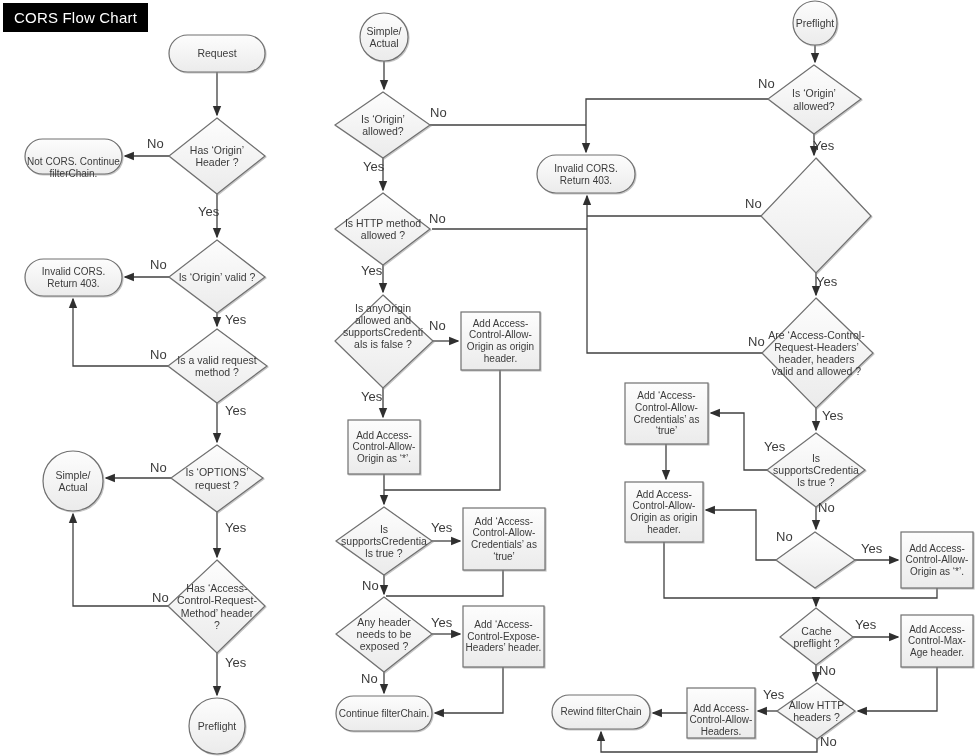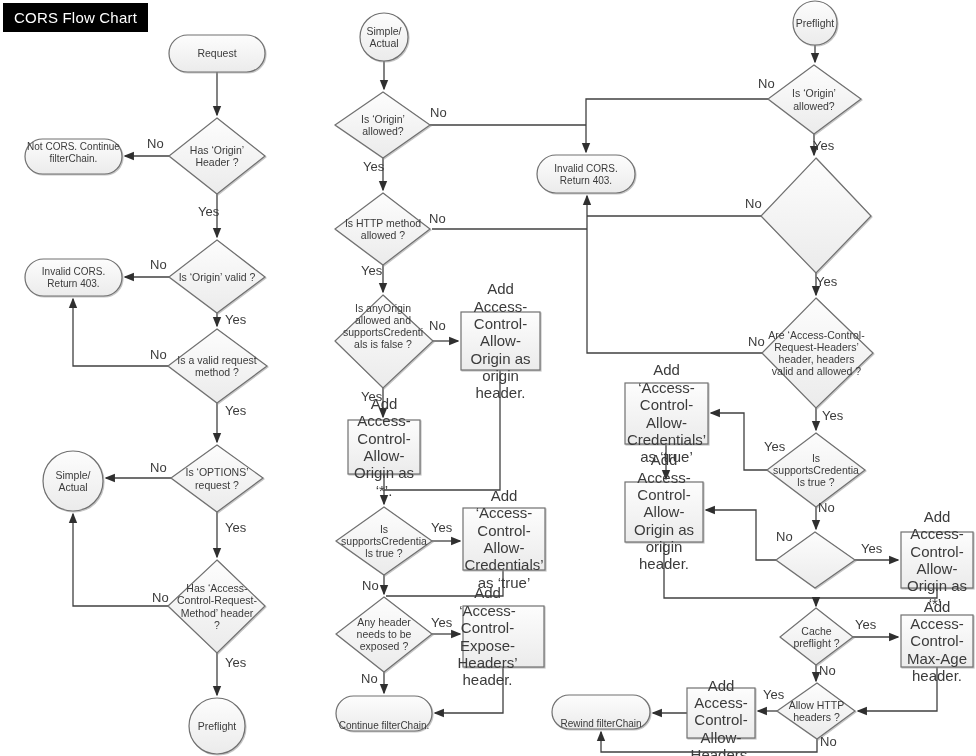--- a/index.html
+++ b/index.html
@@ -11,23 +11,23 @@
   .shp { filter: drop-shadow(1.8px 1.9px 0.7px rgba(150,150,150,0.55)); }
   #title {
     position:absolute; left:3px; top:3px; background:#000000; color:#ffffff;
     font-size:15px; padding:6px 11px; letter-spacing:0.2px;
   }
   .node-label {
     position:absolute; display:flex; align-items:center; justify-content:center;
     text-align:center; color:#3b3b3b; font-size:10.5px; line-height:1.16;
     white-space:pre-line; overflow-wrap:break-word; word-break:break-word;
   }
-  .rect-label { font-size:15px; }
+  .rect-label { font-size:10px; }
   .stad-label { font-size:10px; }
-  .nowrap { white-space:nowrap;margin-top:12px; }
+  .nowrap { white-space:nowrap; }
   .edge-label {
     position:absolute; font-size:13px; color:#3b3b3b; line-height:1;
   }
 </style>
 </head>
 <body>
 
 <div id="stage">
 
   <svg id="wires" width="976" height="756" viewBox="0 0 976 756">
@@ -131,21 +131,21 @@
       <rect class="shp" x="901" y="532" width="72" height="56"></rect>
       <rect class="shp" x="901" y="615" width="72" height="52"></rect>
       <rect class="shp" x="687" y="688" width="68" height="50"></rect>
     </g>
   </svg>
 
   <div id="title">CORS Flow Chart</div>
 
   <div class="node-label" style="left:169px;top:35px;width:96px;height:37px">Request</div>
   <div class="node-label" style="left:172px;top:124px;width:90px;height:64px">Has ‘Origin’ Header ?</div>
-  <div class="node-label stad-label" style="left:27px;top:136px;width:93px;height:34px">Not CORS. Continue
+  <div class="node-label stad-label" style="left:27px;top:151px;width:93px;height:34px">Not CORS. Continue
 filterChain.</div>
   <div class="node-label" style="left:174px;top:246px;width:86px;height:62px">Is ‘Origin’ valid ?</div>
   <div class="node-label stad-label" style="left:27px;top:260px;width:93px;height:36px">Invalid CORS.
 Return 403.</div>
   <div class="node-label" style="left:172px;top:334px;width:90px;height:64px">Is a valid request method ?</div>
   <div class="node-label" style="left:174px;top:449px;width:86px;height:59px">Is ‘OPTIONS’ request ?</div>
   <div class="node-label" style="left:45px;top:453px;width:56px;height:56px">Simple/
 Actual</div>
   <div class="node-label" style="left:171px;top:566px;width:92px;height:81px">Has ‘Access-Control-Request-Method’ header
 ?</div>
@@ -156,21 +156,21 @@
   <div class="node-label" style="left:341px;top:97px;width:84px;height:56px">Is ‘Origin’ allowed?</div>
   <div class="node-label stad-label" style="left:539px;top:156px;width:94px;height:37px">Invalid CORS.
 Return 403.</div>
   <div class="node-label" style="left:339px;top:200px;width:88px;height:58px">Is HTTP method allowed ?</div>
   <div class="node-label" style="left:342px;top:284px;width:82px;height:84px">Is anyOrigin allowed and supportsCredentials is false ?</div>
   <div class="node-label rect-label" style="left:462px;top:313px;width:77px;height:56px">Add Access-Control-Allow-Origin as origin header.</div>
   <div class="node-label rect-label" style="left:349px;top:421px;width:70px;height:52px">Add Access-Control-Allow-Origin as ‘*’.</div>
   <div class="node-label" style="left:340px;top:512px;width:88px;height:58px">Is supportsCredentials true ?</div>
   <div class="node-label rect-label" style="left:464px;top:509px;width:80px;height:60px">Add ‘Access-Control-Allow-Credentials’ as ‘true’</div>
   <div class="node-label" style="left:345px;top:602px;width:78px;height:64px">Any header needs to be exposed ?</div>
-  <div class="node-label rect-label" style="left:448px;top:607px;width:79px;height:59px">Add ‘Access-Control-Expose-Headers’ header.</div>
+  <div class="node-label rect-label" style="left:464px;top:607px;width:79px;height:59px">Add ‘Access-Control-Expose-Headers’ header.</div>
   <div class="node-label stad-label nowrap" style="left:338px;top:697px;width:92px;height:33px">Continue filterChain.</div>
 
   <div class="node-label" style="left:793px;top:3px;width:44px;height:40px">Preflight</div>
   <div class="node-label" style="left:773px;top:72px;width:82px;height:55px">Is ‘Origin’ allowed?</div>
   <div class="node-label" style="left:768px;top:307px;width:97px;height:92px">Are ‘Access-Control-Request-Headers’ header, headers valid and allowed ?</div>
   <div class="node-label" style="left:772px;top:438px;width:88px;height:64px">Is supportsCredentials true ?</div>
   <div class="node-label rect-label" style="left:626px;top:384px;width:81px;height:59px">Add ‘Access-Control-Allow-Credentials’ as ‘true’</div>
   <div class="node-label rect-label" style="left:626px;top:483px;width:76px;height:58px">Add Access-Control-Allow-Origin as origin header.</div>
   <div class="node-label rect-label" style="left:902px;top:533px;width:70px;height:54px">Add Access-Control-Allow-Origin as ‘*’.</div>
   <div class="node-label" style="left:783px;top:613px;width:67px;height:48px">Cache preflight ?</div>

